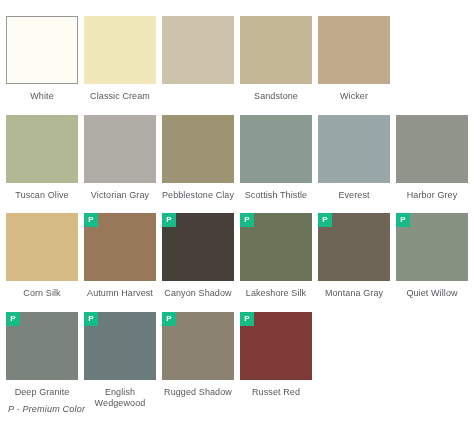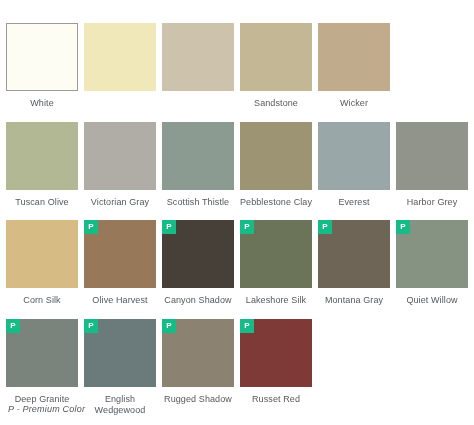--- a/index.html
+++ b/index.html
@@ -13,21 +13,21 @@
     overflow: hidden;
     font-family: "Liberation Sans", sans-serif;
     -webkit-font-smoothing: antialiased;
   }
 
   #palette-page {
     position: relative;
     width: 474px;
     height: 425px;
     box-sizing: border-box;
-    padding: 23px 0 0 6px;
+    padding: 16px 0 0 6px;
   }
 
   .swatch-row {
     display: flex;
     flex-direction: row;
     align-items: flex-start;
     margin-bottom: 0;
   }
 
   .swatch-cell {
@@ -95,20 +95,21 @@
 <div id="palette-page">
 
   <div id="swatch-grid">
       <div class="swatch-row row-block">
         <div class="swatch-cell">
           <div class="swatch-chip bordered" style="background: rgb(253, 253, 244);"></div>
           <div class="swatch-label">White</div>
         </div>
         <div class="swatch-cell">
           <div class="swatch-chip" style="background: rgb(241, 232, 185);"></div>
+          <div class="swatch-label">Classic Cream</div>
         </div>
         <div class="swatch-cell">
           <div class="swatch-chip" style="background: rgb(205, 194, 172);"></div>
         </div>
         <div class="swatch-cell">
           <div class="swatch-chip" style="background: rgb(196, 183, 149);"></div>
           <div class="swatch-label">Sandstone</div>
         </div>
         <div class="swatch-cell">
           <div class="swatch-chip" style="background: rgb(192, 172, 140);"></div>
@@ -118,46 +119,46 @@
       <div class="swatch-row row-block">
         <div class="swatch-cell">
           <div class="swatch-chip" style="background: rgb(178, 184, 147);"></div>
           <div class="swatch-label">Tuscan Olive</div>
         </div>
         <div class="swatch-cell">
           <div class="swatch-chip" style="background: rgb(175, 173, 166);"></div>
           <div class="swatch-label">Victorian Gray</div>
         </div>
         <div class="swatch-cell">
+          <div class="swatch-chip" style="background: rgb(156, 148, 114);"></div>
+          <div class="swatch-label">Pebblestone Clay</div>
+        </div>
+        <div class="swatch-cell">
           <div class="swatch-chip" style="background: rgb(139, 155, 145);"></div>
           <div class="swatch-label">Scottish Thistle</div>
         </div>
         <div class="swatch-cell">
-          <div class="swatch-chip" style="background: rgb(156, 148, 114);"></div>
-          <div class="swatch-label">Pebblestone Clay</div>
-        </div>
-        <div class="swatch-cell">
           <div class="swatch-chip" style="background: rgb(154, 167, 168);"></div>
           <div class="swatch-label">Everest</div>
         </div>
         <div class="swatch-cell">
           <div class="swatch-chip" style="background: rgb(145, 148, 139);"></div>
           <div class="swatch-label">Harbor Grey</div>
         </div>
       </div>
       <div class="swatch-row row-block">
         <div class="swatch-cell">
           <div class="swatch-chip" style="background: rgb(215, 187, 133);"></div>
           <div class="swatch-label">Corn Silk</div>
         </div>
         <div class="swatch-cell">
           <div class="swatch-chip" style="background: rgb(151, 121, 90);">
             <div class="premium-badge">P</div>
           </div>
-          <div class="swatch-label">Olive Harvest</div>
+          <div class="swatch-label">Autumn Harvest</div>
         </div>
         <div class="swatch-cell">
           <div class="swatch-chip" style="background: rgb(70, 64, 57);">
             <div class="premium-badge">P</div>
           </div>
           <div class="swatch-label">Canyon Shadow</div>
         </div>
         <div class="swatch-cell">
           <div class="swatch-chip" style="background: rgb(107, 115, 88);">
             <div class="premium-badge">P</div>

